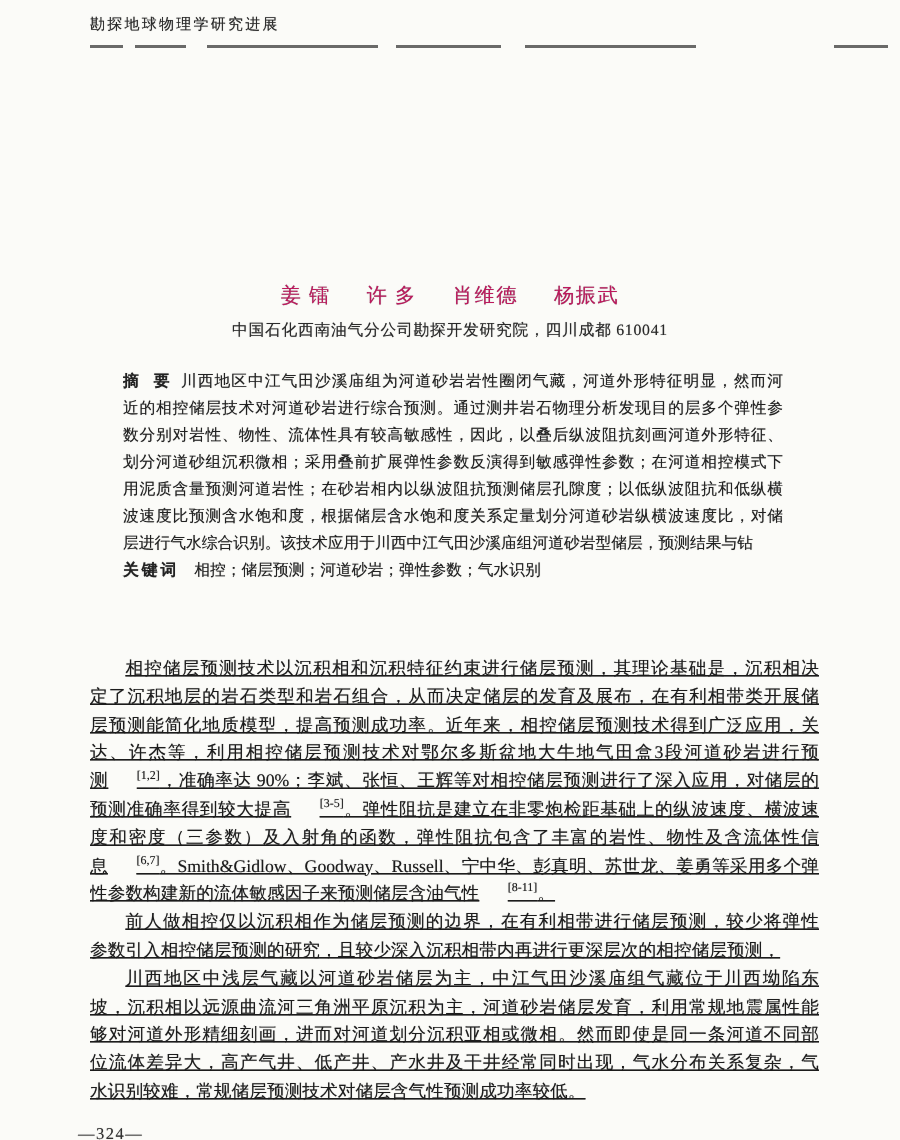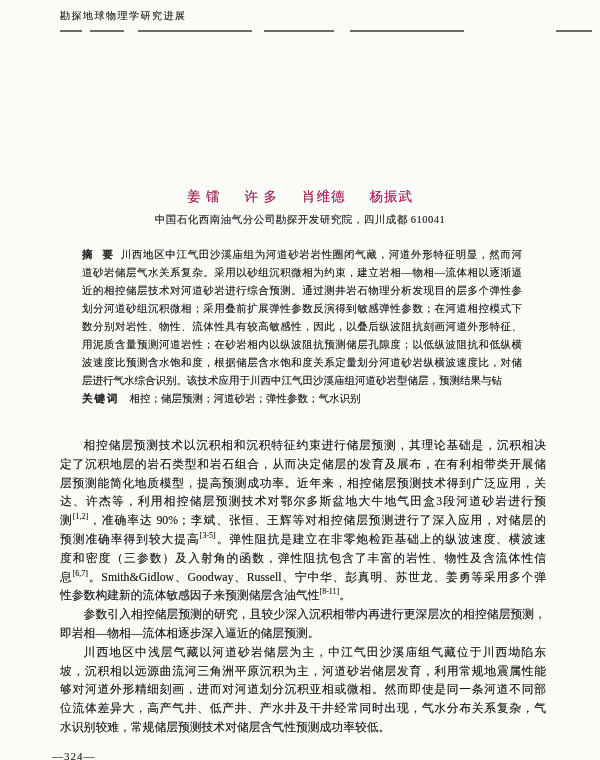--- a/index.html
+++ b/index.html
@@ -38,29 +38,29 @@
   .abstract .aline{
     height:18px;line-height:18px;overflow:hidden;
     text-align:justify;text-align-last:justify;
   }
   .abs-rest .aline:last-child{text-align-last:left;}
   .abstract b{margin-right:4px;letter-spacing:3px;}
   .kw-line{height:18px;line-height:18px;text-align:left;}
   .kw-line b{margin-right:10px;letter-spacing:2px;}
   .body-text{
     position:absolute;left:60px;top:436px;width:486px;
-    font-size:11.8px;color:#1c1c1c;
+    font-size:11.8px;color:#1c1c1c;text-decoration:underline;
   }
   .body-text .bline{
     height:18.8px;line-height:18.8px;overflow:hidden;
     text-align:justify;text-align-last:justify;
   }
   .body-text .para .bline:first-child{text-indent:2em;}
   .body-text .para .bline:last-child{text-align-last:left;}
-  .body-text sup{font-size:8px;line-height:0;}
+  .body-text sup{font-size:8px;line-height:0;padding-left:19px;}
   .page-num{
     position:absolute;left:52px;top:750px;
     font-size:11px;letter-spacing:1px;color:#333;
   }
 </style>
 </head>
 <body>
 
 <div class="page">
 
@@ -84,24 +84,23 @@
     </div>
 
   <div class="affil">中国石化西南油气分公司勘探开发研究院，四川成都 610041</div>
 
   <div class="abstract">
     <div class="aline">
       <b>摘 要</b><span>川西地区中江气田沙溪庙组为河道砂岩岩性圈闭气藏，河道外形特征明显，然而河</span>
     </div>
     <div class="abs-rest">
 
-    <div class="aline">道砂岩储层气水关系复杂。采用以砂组沉积微相为约束，建立岩相—物相—流体相以逐渐逼</div>
         <div class="aline">近的相控储层技术对河道砂岩进行综合预测。通过测井岩石物理分析发现目的层多个弹性参</div>
+        <div class="aline">数分别对岩性、物性、流体性具有较高敏感性，因此，以叠后纵波阻抗刻画河道外形特征、</div>
         <div class="aline">划分河道砂组沉积微相；采用叠前扩展弹性参数反演得到敏感弹性参数；在河道相控模式下</div>
-        <div class="aline">数分别对岩性、物性、流体性具有较高敏感性，因此，以叠后纵波阻抗刻画河道外形特征、</div>
         <div class="aline">用泥质含量预测河道岩性；在砂岩相内以纵波阻抗预测储层孔隙度；以低纵波阻抗和低纵横</div>
         <div class="aline">波速度比预测含水饱和度，根据储层含水饱和度关系定量划分河道砂岩纵横波速度比，对储</div>
         <div class="aline">层进行气水综合识别。该技术应用于川西中江气田沙溪庙组河道砂岩型储层，预测结果与钻</div>
       </div>
     <div class="kw-line">
       <b>关键词</b><span>相控；储层预测；河道砂岩；弹性参数；气水识别</span>
     </div>
   </div>
 
   <div class="body-text">
@@ -112,22 +111,22 @@
         <div class="bline">层预测能简化地质模型，提高预测成功率。近年来，相控储层预测技术得到广泛应用，关</div>
         <div class="bline">达、许杰等，利用相控储层预测技术对鄂尔多斯盆地大牛地气田盒3段河道砂岩进行预</div>
         <div class="bline">测<sup>[1,2]</sup>，准确率达 90%；李斌、张恒、王辉等对相控储层预测进行了深入应用，对储层的</div>
         <div class="bline">预测准确率得到较大提高<sup>[3-5]</sup>。弹性阻抗是建立在非零炮检距基础上的纵波速度、横波速</div>
         <div class="bline">度和密度（三参数）及入射角的函数，弹性阻抗包含了丰富的岩性、物性及含流体性信</div>
         <div class="bline">息<sup>[6,7]</sup>。Smith&amp;Gidlow、Goodway、Russell、宁中华、彭真明、苏世龙、姜勇等采用多个弹</div>
         <div class="bline">性参数构建新的流体敏感因子来预测储层含油气性<sup>[8-11]</sup>。</div>
       </div>
     <div class="para">
 
+    <div class="bline">前人做相控仅以沉积相作为储层预测的边界，在有利相带进行储层预测，较少将弹性</div>
         <div class="bline">参数引入相控储层预测的研究，且较少深入沉积相带内再进行更深层次的相控储层预测，</div>
-        <div class="bline">即岩相—物相—流体相逐步深入逼近的储层预测。</div>
       </div>
     <div class="para">
 
     <div class="bline">川西地区中浅层气藏以河道砂岩储层为主，中江气田沙溪庙组气藏位于川西坳陷东</div>
         <div class="bline">坡，沉积相以远源曲流河三角洲平原沉积为主，河道砂岩储层发育，利用常规地震属性能</div>
         <div class="bline">够对河道外形精细刻画，进而对河道划分沉积亚相或微相。然而即使是同一条河道不同部</div>
         <div class="bline">位流体差异大，高产气井、低产井、产水井及干井经常同时出现，气水分布关系复杂，气</div>
         <div class="bline">水识别较难，常规储层预测技术对储层含气性预测成功率较低。</div>
       </div>
   </div>

